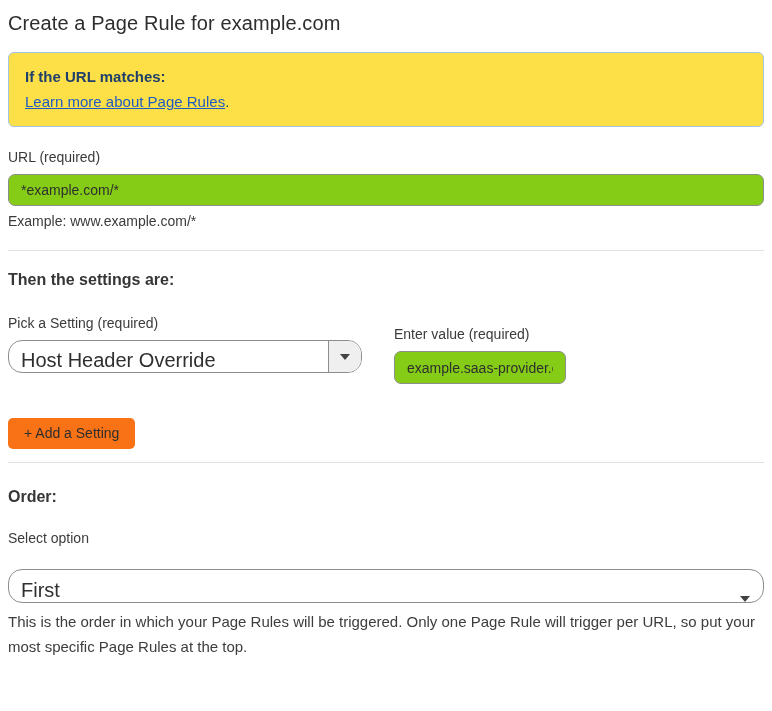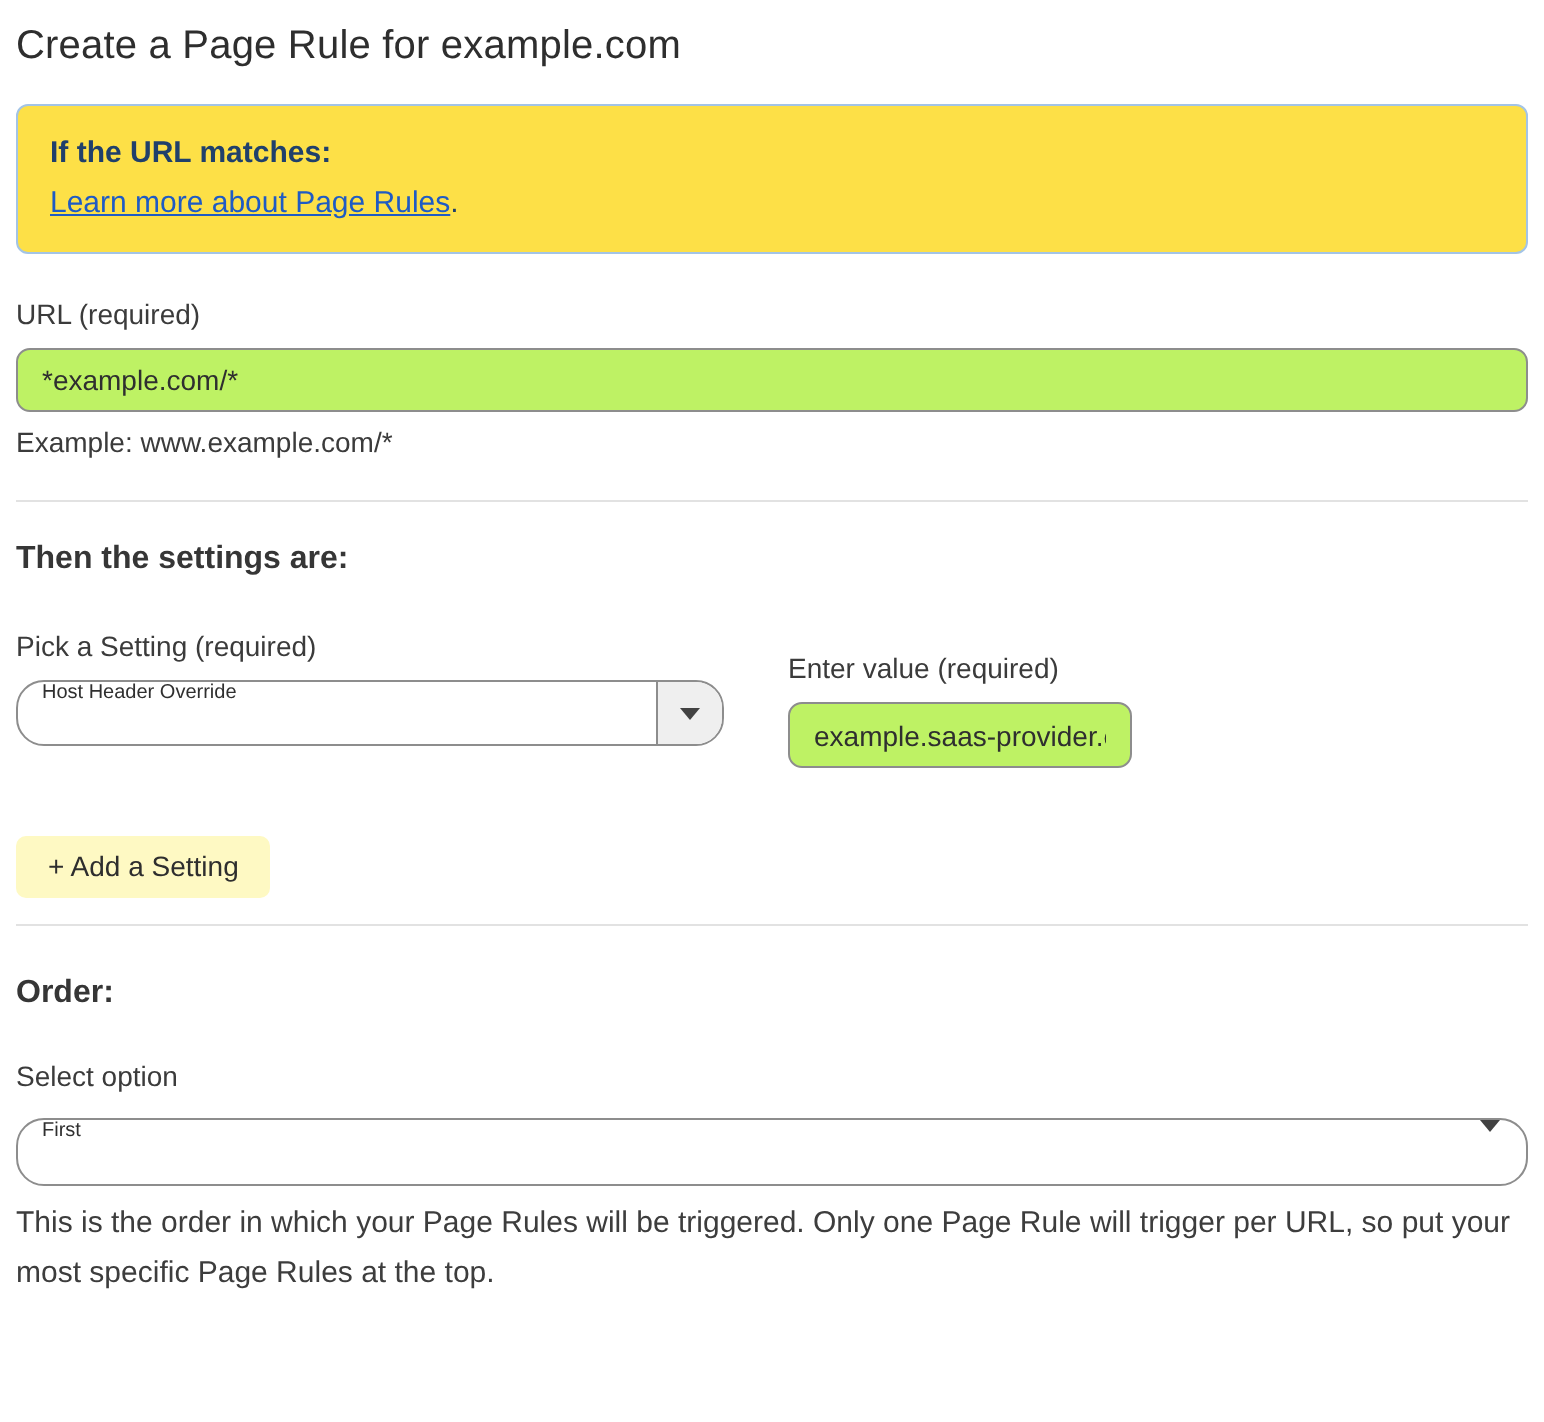--- a/index.html
+++ b/index.html
@@ -43,39 +43,39 @@
   .text-input {
     display: block;
     width: 100%;
     height: 32px;
     border: 1px solid #8d8d8d;
     border-radius: 7px;
     padding: 0 12px;
     font-family: "Liberation Sans", sans-serif;
     font-size: 14px;
     color: #2f2f2f;
-    background: #bef264;
+    background: #84cc16;
     outline: none;
   }
   .helper-text { font-size: 14px; color: #3b3b3b; margin-top: 7px; }
   .divider { border: none; border-top: 1px solid #e2e2e2; height: 0; }
   .section-heading {
     font-size: 16px;
     font-weight: bold;
     color: #363636;
     line-height: 19px;
   }
   .select-box {
     display: flex;
-    align-items: flex-start;
+    align-items: flex-end;
     height: 33px;
     border: 1px solid #8d8d8d;
     border-radius: 14px;
     background: #ffffff;
-    font-size: 10px;
+    font-size: 20px;
     color: #2f2f2f;
     cursor: pointer;
     overflow: hidden;
   }
   .select-box .select-value { padding: 0 12px; flex: 1; white-space: nowrap; }
   .arrow-segment {
     width: 33px;
     align-self: stretch;
     border-left: 1px solid #8d8d8d;
     background: #efefef;
@@ -94,21 +94,21 @@
     display: inline-block;
     height: 33px;
     border: none;
     border-radius: 5px;
     padding: 0 16px;
     font-family: "Liberation Sans", sans-serif;
     font-size: 14px;
     cursor: pointer;
     line-height: 33px;
   }
-  .btn-gray { background: #fef9c3; color: #2e2e2e; }
+  .btn-gray { background: #f97316; color: #2e2e2e; }
   .settings-row { display: flex; margin-top: 26px; }
   .settings-col-select { width: 354px; }
   .settings-col-value { width: 172px; margin-left: 32px; margin-top: 11px; }
 </style>
 </head>
 <body>
 
 
 
 <h1 class="page-title">Create a Page Rule for example.com</h1>
@@ -142,21 +142,21 @@
   </div>
 </div>
 
 <button class="btn btn-gray" style="margin-top: 34px; height: 31px; line-height: 31px;">+ Add a Setting</button>
 
 <hr class="divider" style="margin-top: 13px;">
 
 <div class="section-heading" style="margin-top: 24px;">Order:</div>
 
 <div class="field-label" style="margin-top: 24px;">Select option</div>
-<div class="select-box" style="margin-top: 12px; height: 34px;">
+<div class="select-box" style="margin-top: 22px; height: 34px;">
   <span class="select-value">First</span>
   <span class="caret caret-plain"></span>
 </div>
 
 <div style="margin-top: 6px; font-size: 15px; line-height: 25px; color: #3d3d3d;">This is the order in which your Page Rules will be triggered. Only one Page Rule will trigger per URL, so put your most specific Page Rules at the top.</div>
 
 
 
 
 

